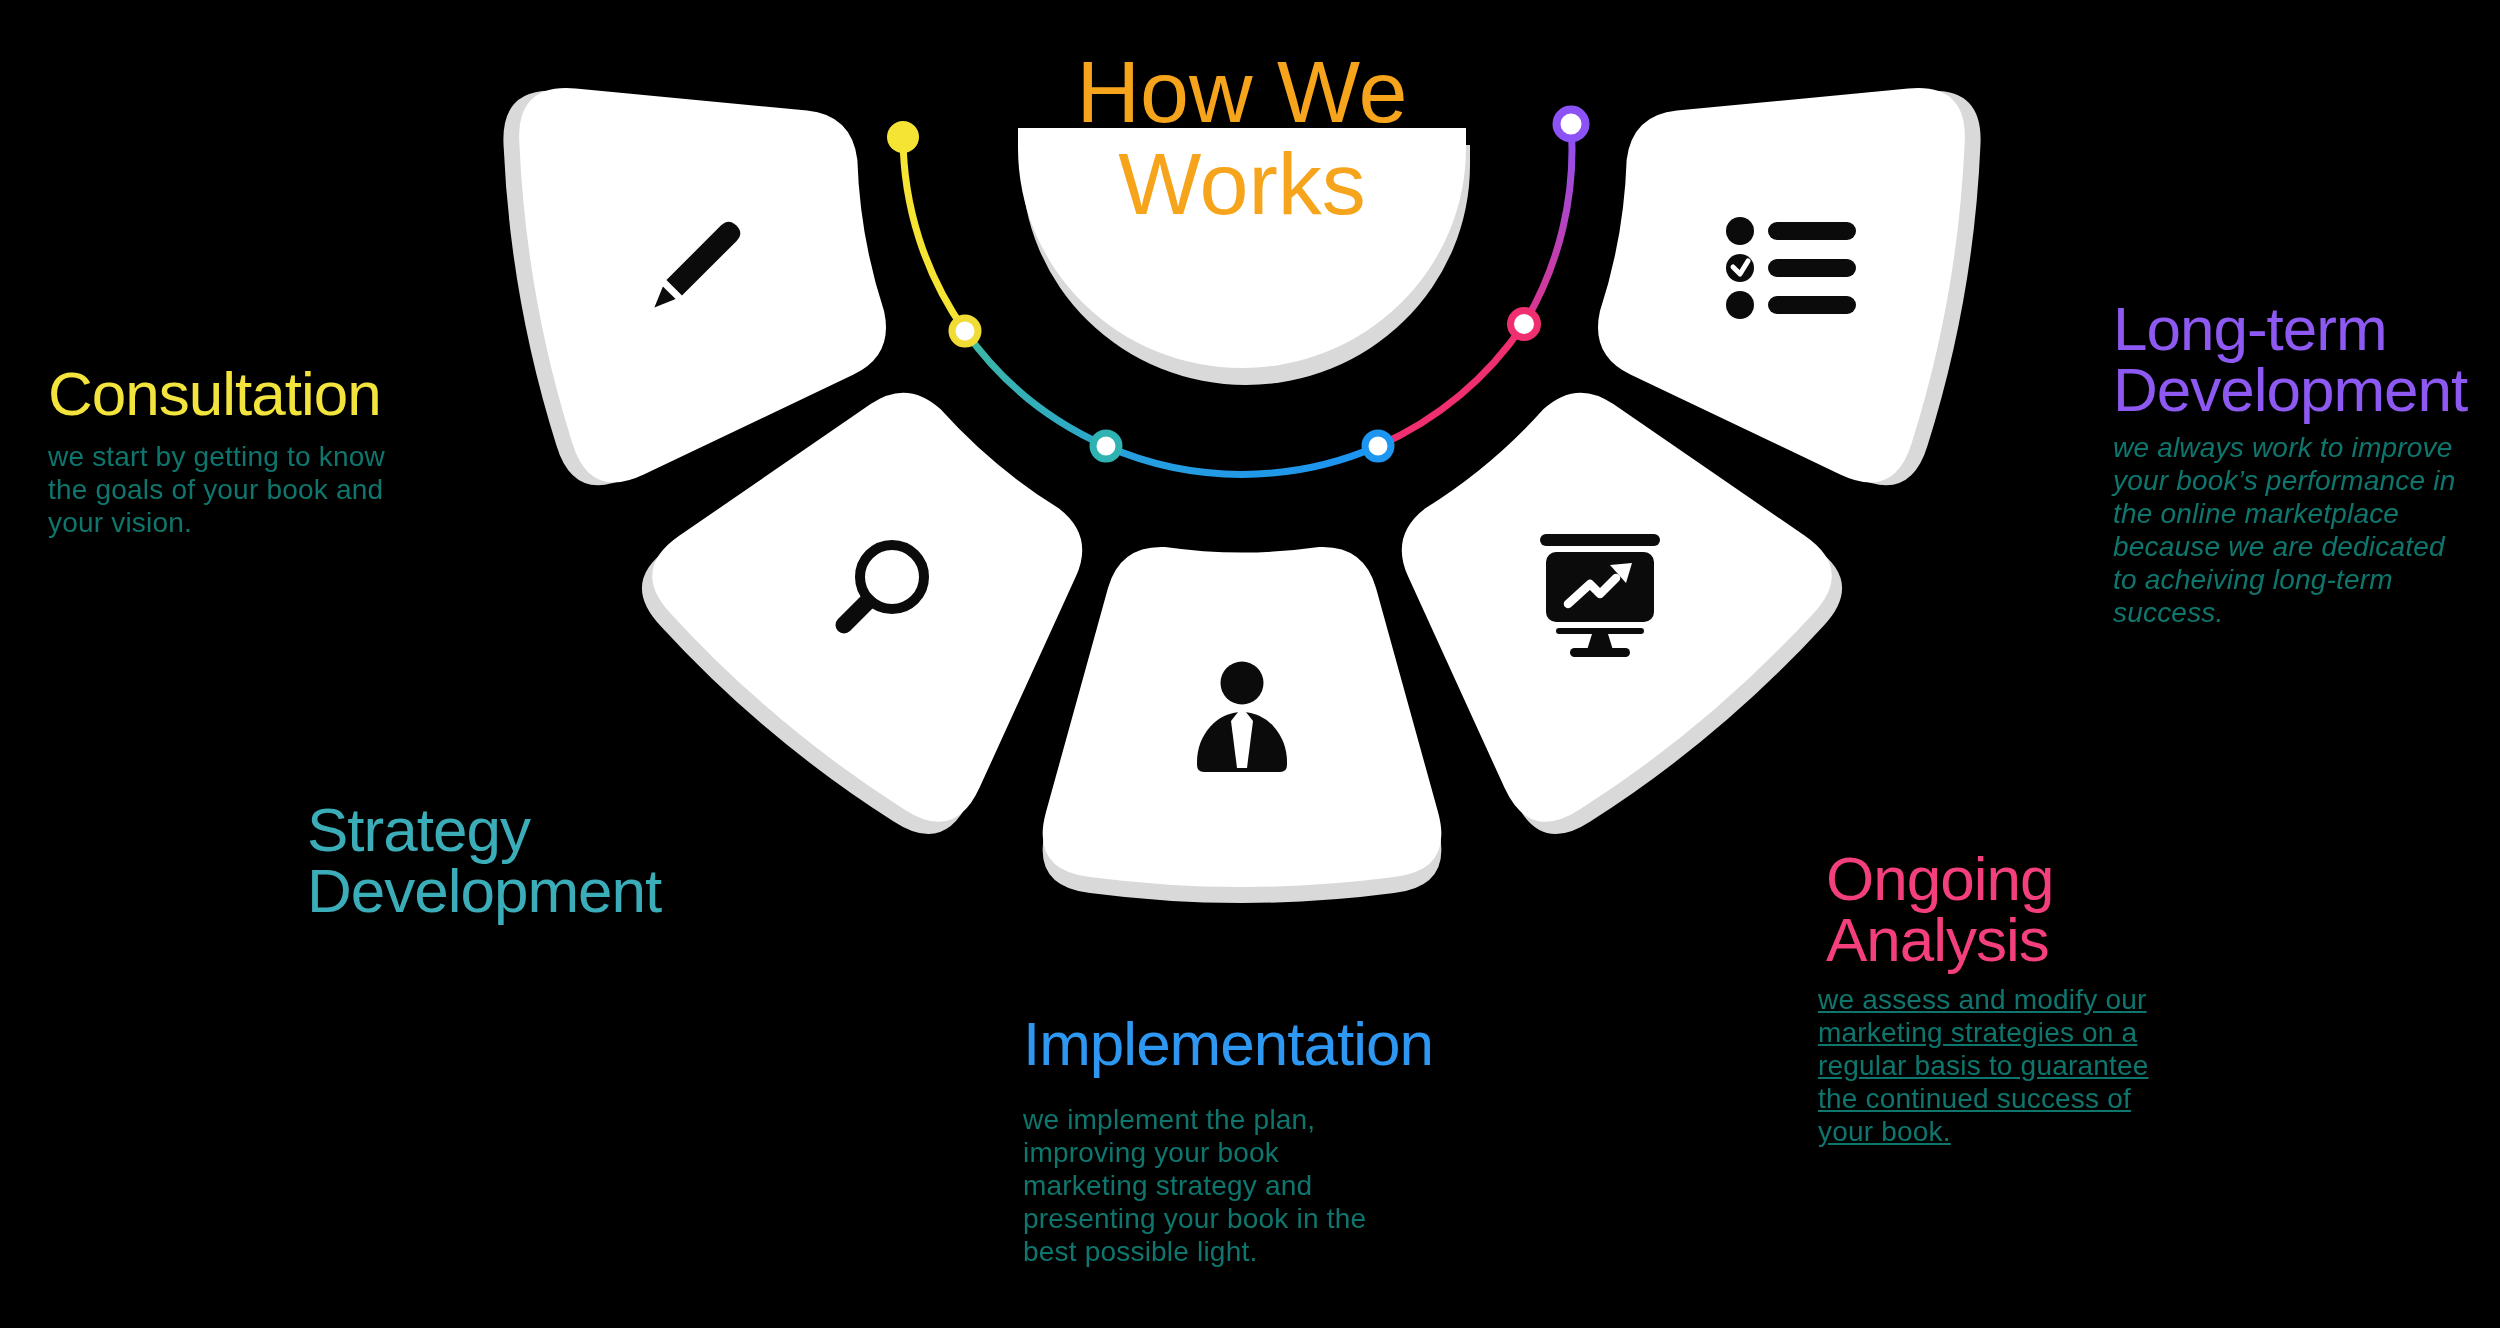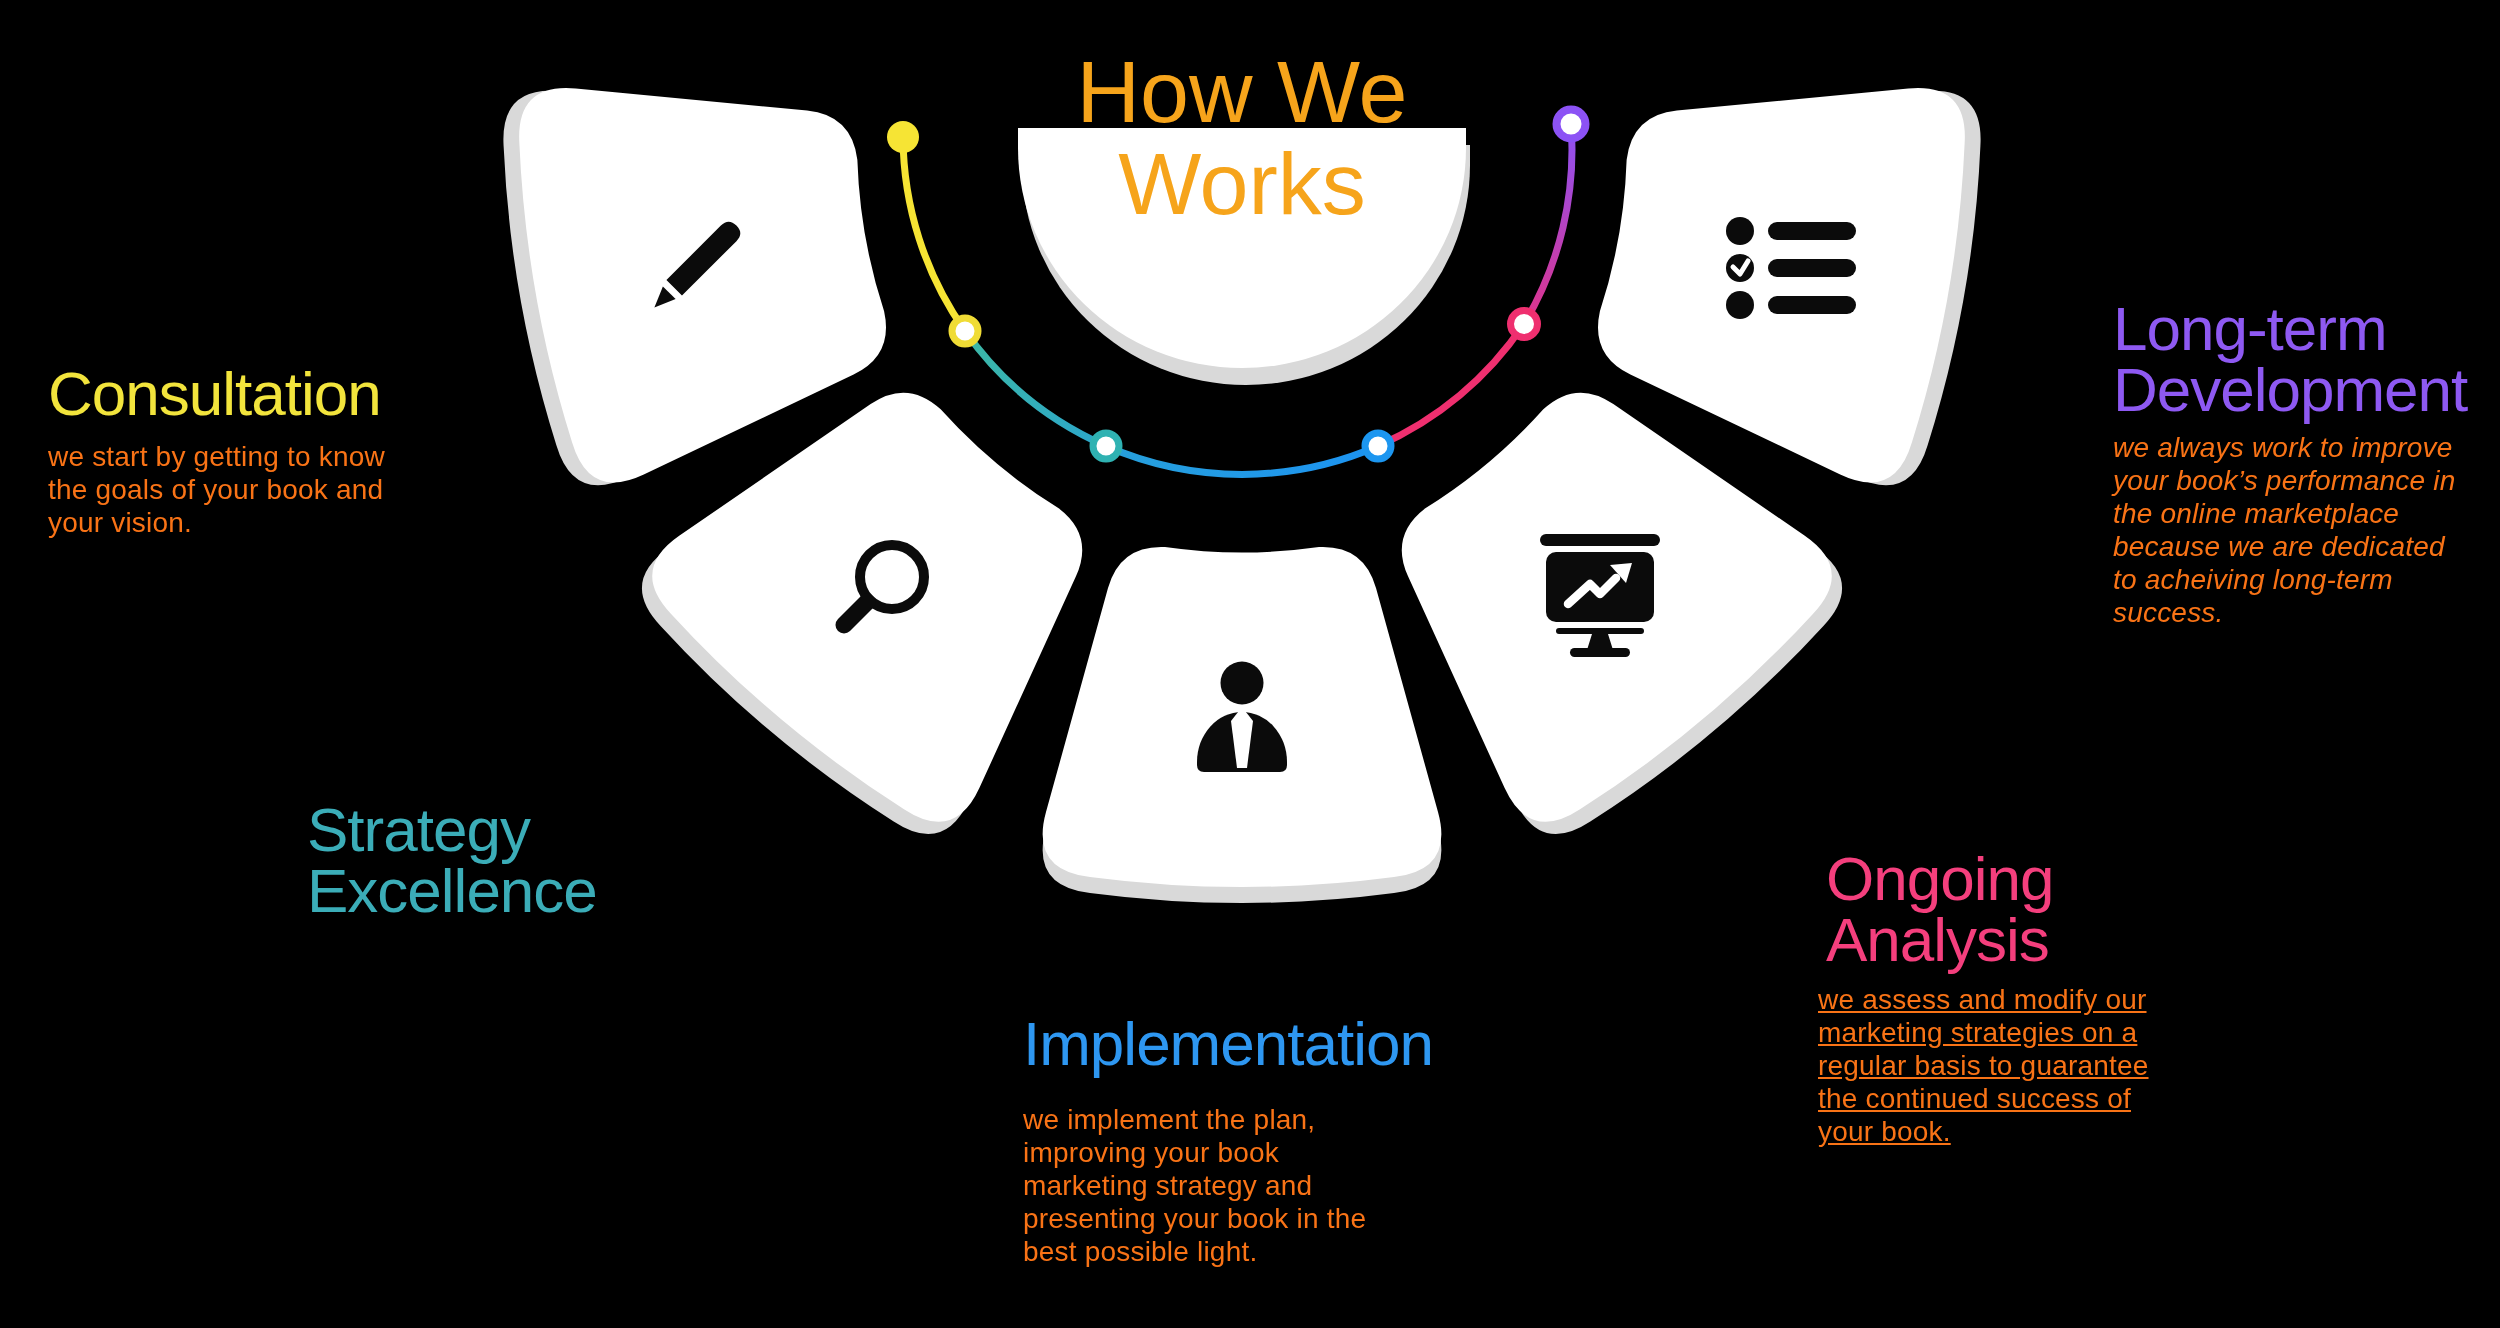--- a/index.html
+++ b/index.html
@@ -3,21 +3,21 @@
 <meta charset="utf-8">
 <style>
   html,body{margin:0;padding:0;background:#000;}
   .canvas{position:relative;width:2500px;height:1328px;background:#000;overflow:hidden;
           font-family:"Liberation Sans",sans-serif;padding-left:18px;}
   .fan-svg{position:absolute;left:0;top:0;}
   .title{position:absolute;left:967px;top:46px;width:550px;text-align:center;
          font-size:88px;line-height:92px;font-weight:400;white-space:pre-line;z-index:5;}
   .step-heading{position:absolute;margin:0;font-size:62px;line-height:61px;font-weight:400;
                 white-space:pre-line;letter-spacing:-1px;z-index:4;}
-  .step-body{position:absolute;margin:0;font-size:28px;line-height:33px;color:#f97316;
+  .step-body{position:absolute;margin:0;font-size:28px;line-height:33px;color:#0f766e;
              white-space:pre-line;letter-spacing:.2px;z-index:4;}
 </style>
 </head>
 <body>
 
 <div class="canvas">
 
   <svg class="fan-svg" width="2500" height="1328" viewBox="0 0 2500 1328">
     <defs>
       <path id="petal" d="M -77 377 Q 0 388 77 377 Q 122 375 134 418 L 196 642 Q 212 700 152 707 Q 0 727 -152 707 Q -212 700 -196 642 L -134 418 Q -122 375 -77 377 Z"></path>
@@ -119,21 +119,21 @@
 
   <div class="title" style="color: rgb(246, 164, 27);">How We
 Works</div>
 
   <h2 class="step-heading" style="left: 48px; top: 363px; width: 460px; color: rgb(242, 228, 60);">Consultation</h2>
   <p class="step-body" style="left:48px;top:440px;width:460px;">we start by getting to know
 the goals of your book and
 your vision.</p>
 
   <h2 class="step-heading" style="left: 307px; top: 799px; width: 480px; color: rgb(59, 173, 184);">Strategy
-Excellence</h2>
+Development</h2>
 
   <h2 class="step-heading" style="left: 1023px; top: 1013px; width: 480px; color: rgb(46, 151, 241);">Implementation</h2>
   <p class="step-body" style="left:1023px;top:1103px;width:480px;">we implement the plan,
 improving your book
 marketing strategy and
 presenting your book in the
 best possible light.</p>
 
   <h2 class="step-heading" style="left: 1818px; top: 848px; width: 480px; color: rgb(244, 63, 125); margin-left: 8px;">Ongoing
 Analysis</h2>

